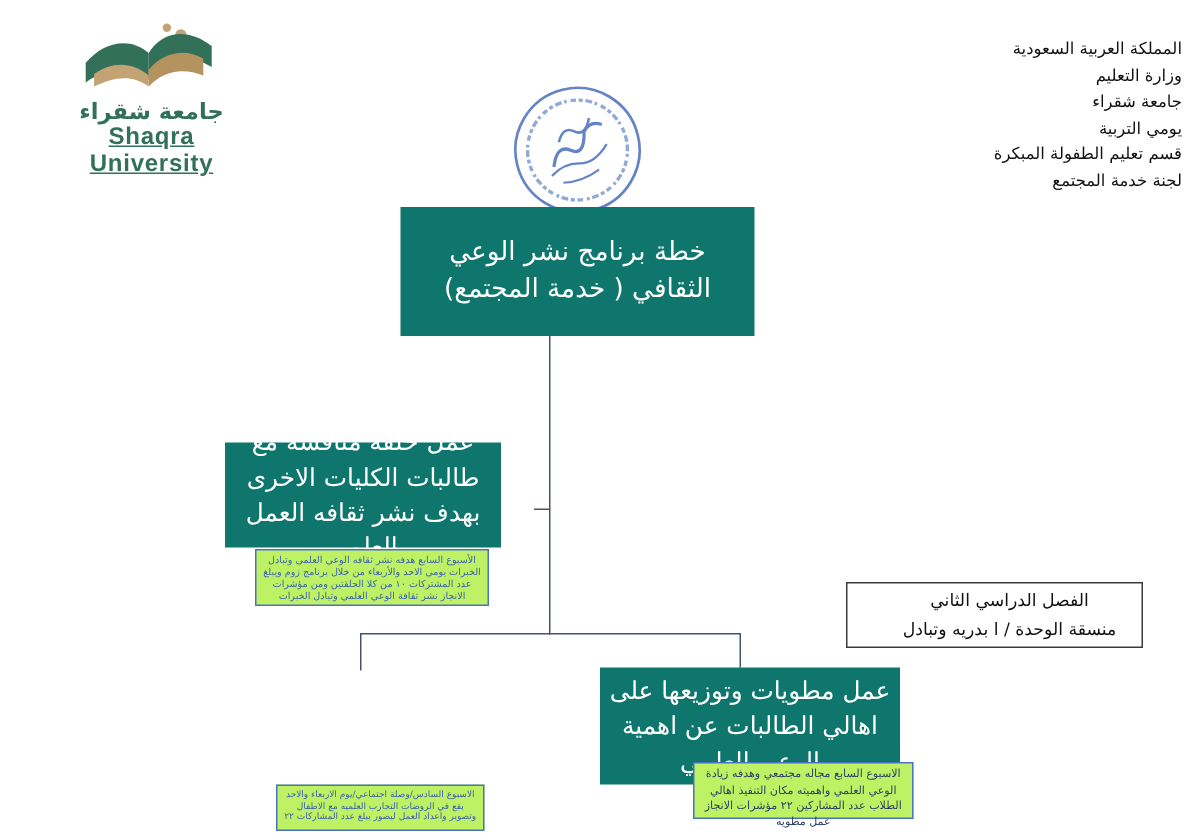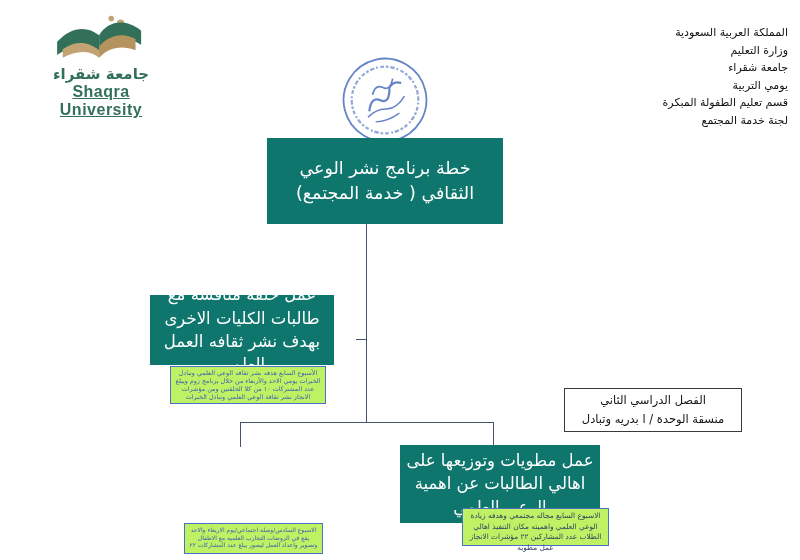--- a/index.html
+++ b/index.html
@@ -31,21 +31,21 @@
   
   .note{position:absolute;background:#bef264;border:1px solid #4a72c4;direction:rtl;
         text-align:center;padding:2px 3px;box-sizing:border-box;}
   .note-a{left:170px;top:366px;width:156px;height:38px;font-size:6.4px;line-height:8px;color:#3c5fae;}
   .note-b{left:184px;top:523px;width:139px;height:31px;font-size:6px;line-height:7.6px;color:#3c5fae;}
   .note-c{left:462px;top:508px;width:147px;height:38px;font-size:7.4px;line-height:10.5px;color:#2f3f63;}
 
   
   .semester{position:absolute;left:564px;top:388px;width:176px;height:42px;border:1px solid #3a3a3a;
             direction:rtl;text-align:center;color:#111;font-size:11.5px;line-height:19px;
-            display:flex;flex-direction:column;justify-content:center;background:#fff;}
+            display:flex;flex-direction:column;justify-content:center;background:#fff;padding-left:20px;}
 
   
   .conn{position:absolute;background:#44546a;}
   .c-v1{left:366px;top:224px;width:1px;height:199px;}
   .c-h1{left:356px;top:339px;width:10px;height:1px;}
   .c-h2{left:240px;top:422px;width:254px;height:1px;}
   .c-v2{left:240px;top:422px;width:1px;height:25px;}
   .c-v3{left:493px;top:422px;width:1px;height:23px;}
 </style>
 </head>

